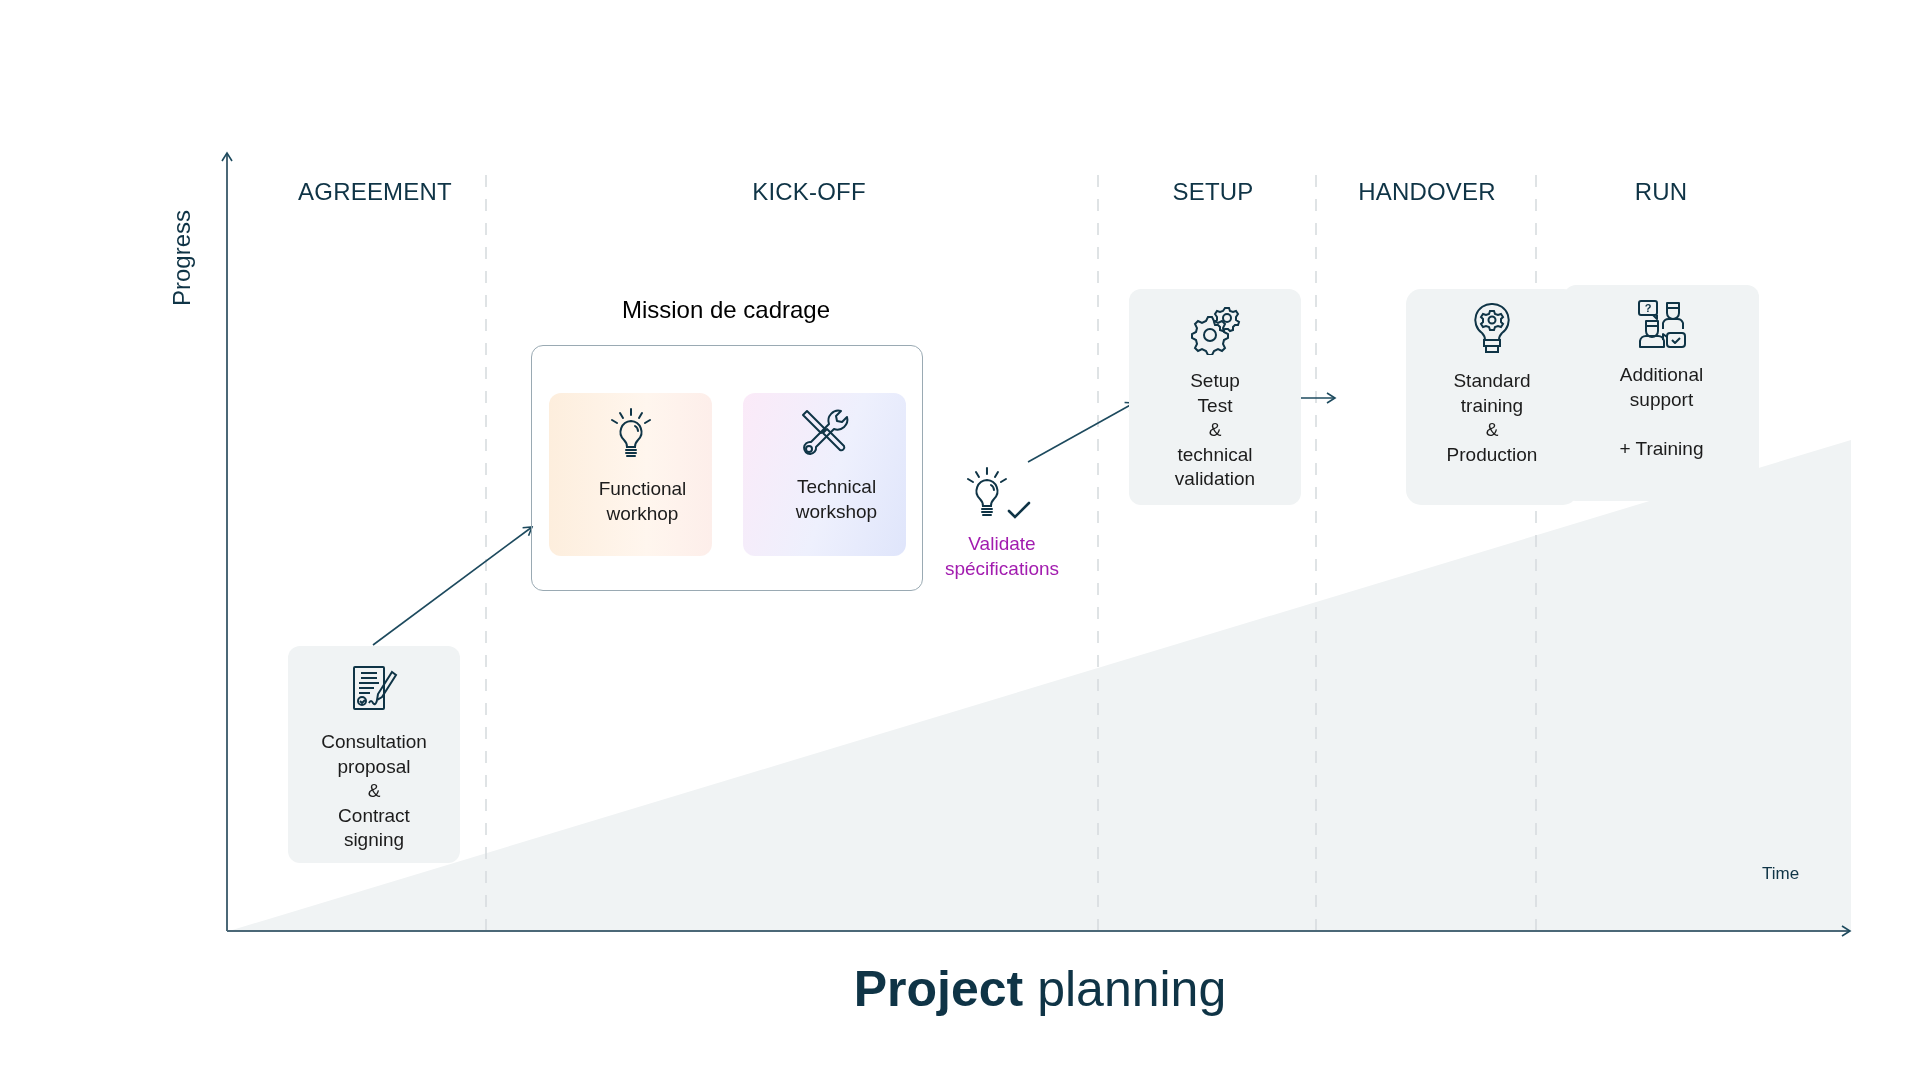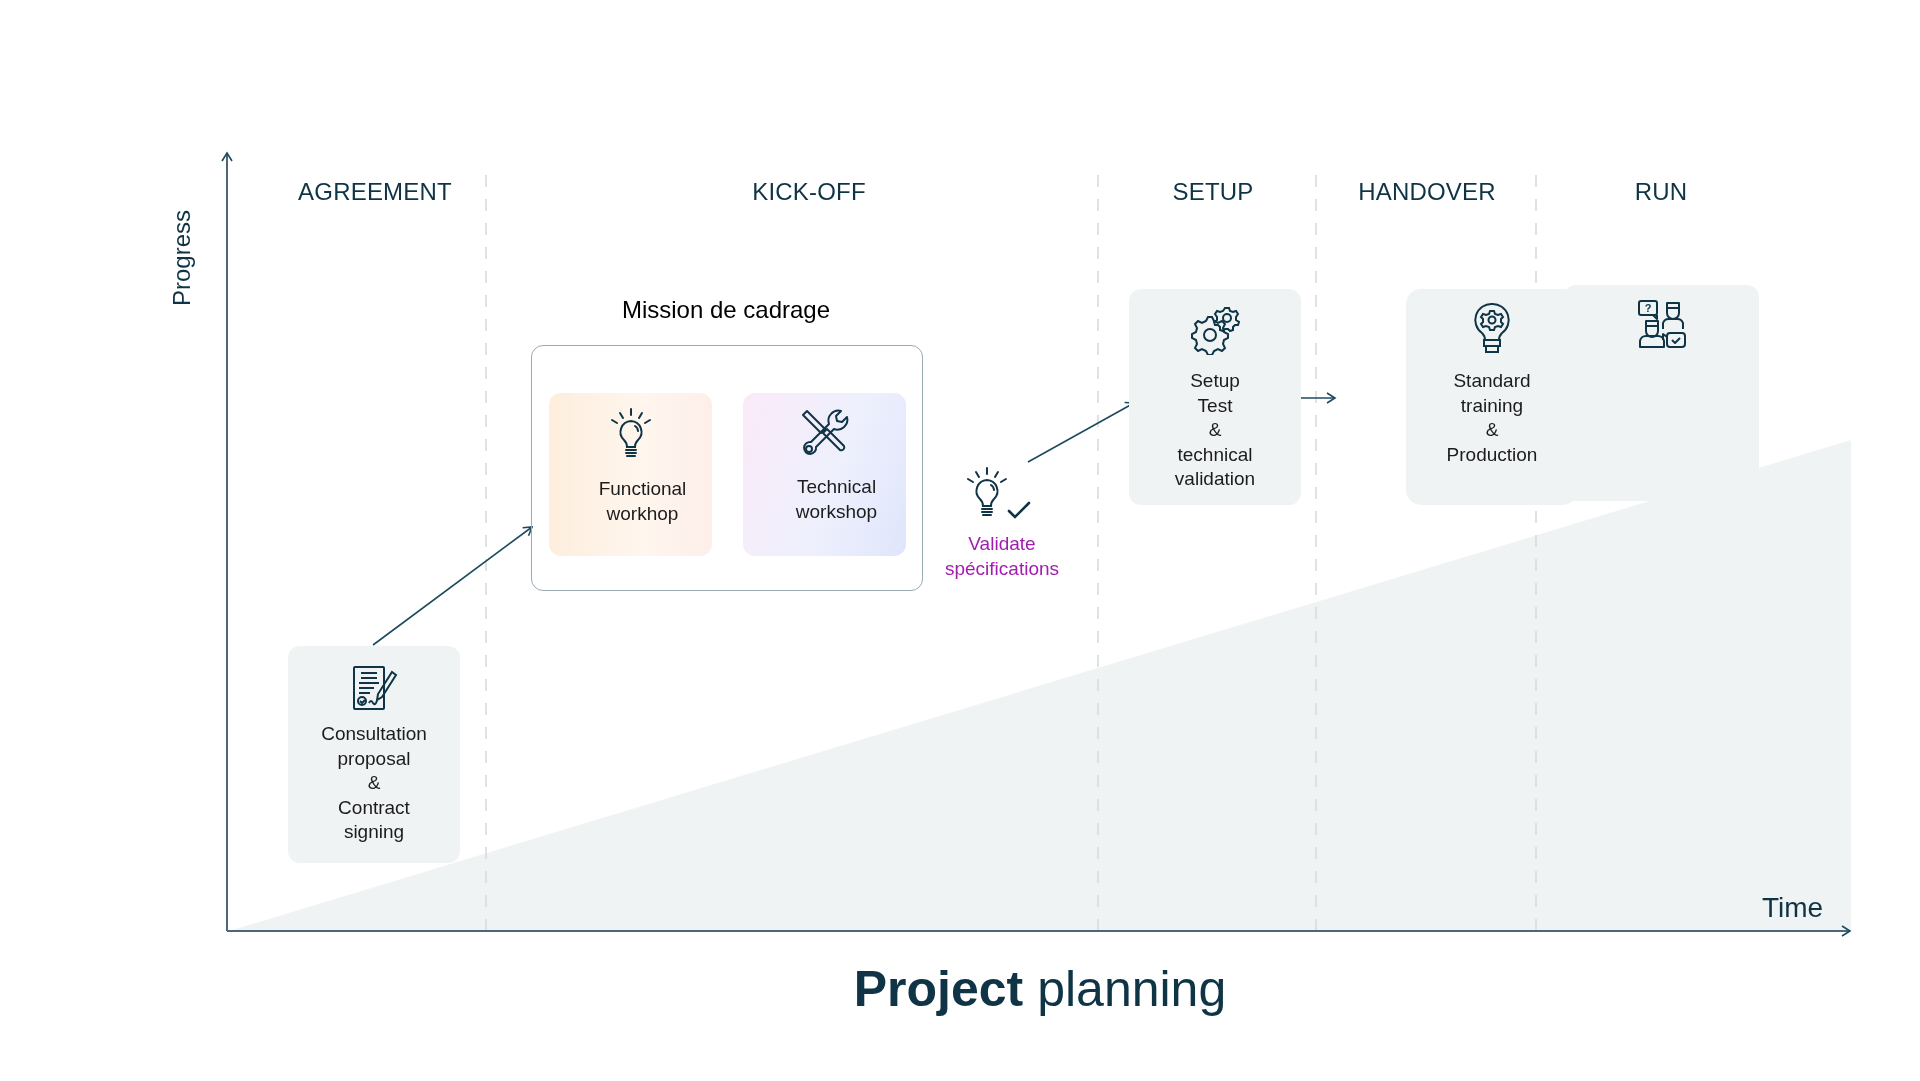--- a/index.html
+++ b/index.html
@@ -1,21 +1,21 @@
 <!DOCTYPE html>
 <html><head>
 <meta charset="utf-8">
 <style>
   html, body { margin:0; padding:0; background:#ffffff; }
   body { width:1920px; height:1081px; position:relative; overflow:hidden;
          font-family:"Liberation Sans", "DejaVu Sans", sans-serif; color:#0f3446; }
   #canvas { position:absolute; left:0; top:0; width:1920px; height:1081px; }
   .phase { position:absolute; top:178px; font-size:24px; color:#0f3446; text-align:center; transform:translateX(-50%); white-space:nowrap; letter-spacing:0.2px; }
   .axis-label-y { position:absolute; left:182px; top:258px; transform:translate(-50%,-50%) rotate(-90deg); font-size:24px; color:#0f3446; white-space:nowrap; }
-  .axis-label-x { position:absolute; left:1762px; top:892px; font-size:28px; color:#0f3446; }
+  .axis-label-x { position:absolute; left:1762px; top:864px; font-size:17px; color:#0f3446; }
   .card { position:absolute; background:#f0f3f4; border-radius:12px; text-align:center; }
   .card .txt { font-size:19px; line-height:24.5px; color:#1c1c1c; white-space:pre-line; }
   .icon { display:block; margin:0 auto; }
   .mission-title { position:absolute; left:726px; top:296px; transform:translateX(-50%); font-size:24px; color:#000000; white-space:nowrap; }
   .mission-box { position:absolute; left:531px; top:345px; width:392px; height:246px; border:1.5px solid #9aaab3; border-radius:12px; box-sizing:border-box; }
   .ws { position:absolute; top:393px; width:163px; height:163px; border-radius:12px; text-align:center; }
   .ws-func { left:549px; background:linear-gradient(90deg,#fdeedd 0%,#fff6ee 60%,#fdeeea 100%); }
   .ws-tech { left:743px; background:linear-gradient(110deg,#fbeaf8 0%,#eef0fd 55%,#dfe5fb 100%); }
   .ws .txt { font-size:19px; line-height:24.5px; color:#1c1c1c; white-space:pre-line;margin-left:24px; }
   .validate { position:absolute; left:1002px; top:466px; transform:translateX(-50%); text-align:center; }
@@ -66,21 +66,21 @@
         <line x1="11" y1="14" x2="27" y2="14"></line>
       <line x1="9" y1="19" x2="29" y2="19"></line>
         <line x1="9" y1="24" x2="24" y2="24"></line>
       <line x1="9" y1="29" x2="20" y2="29"></line>
       <circle cx="12" cy="37" r="4"></circle>
         <path d="M10,37 l2,2 l3,-3"></path>
       <path d="M19,39 q2,-4 4,0 q2,3 4,-2"></path>
       <path d="M42,8 l4,3 l-14,22 l-5,3 l1,-6 z"></path>
     </g>
   </svg>
-  <div class="txt" style="margin-top:10px">Consultation
+  <div class="txt" style="margin-top:18px">Consultation
 proposal
 &amp;
 Contract
 signing</div>
 </div>
 
 <div class="mission-title">Mission de cadrage</div>
 <div class="mission-box"></div>
 
 <div class="ws ws-func">
@@ -177,15 +177,19 @@
         <line x1="30" y1="9" x2="42" y2="9"></line>
       <path d="M26,30 v-6 a6,6 0 0 1 6,-4 h8 a6,6 0 0 1 6,4 v6"></path>
       <path d="M9,22 h12 v10 a6,6 0 0 1 -12,0 z"></path>
         <line x1="9" y1="27" x2="21" y2="27"></line>
       <path d="M3,48 v-6 a6,6 0 0 1 6,-5 h12 a6,6 0 0 1 6,5 v6 z"></path>
       <rect x="30" y="34" width="18" height="14" rx="3"></rect>
       <path d="M30,38 l-4,-3 v6"></path>
       <path d="M35,41 l3,3 l5,-5"></path>
     </g>
   </svg>
+  <div class="txt" style="margin-top:14px">Additional
+support
+
++ Training</div>
 </div>
 
 <div class="title"><b>Project</b><span style="white-space:pre"> planning</span></div>
 
 </body></html>

